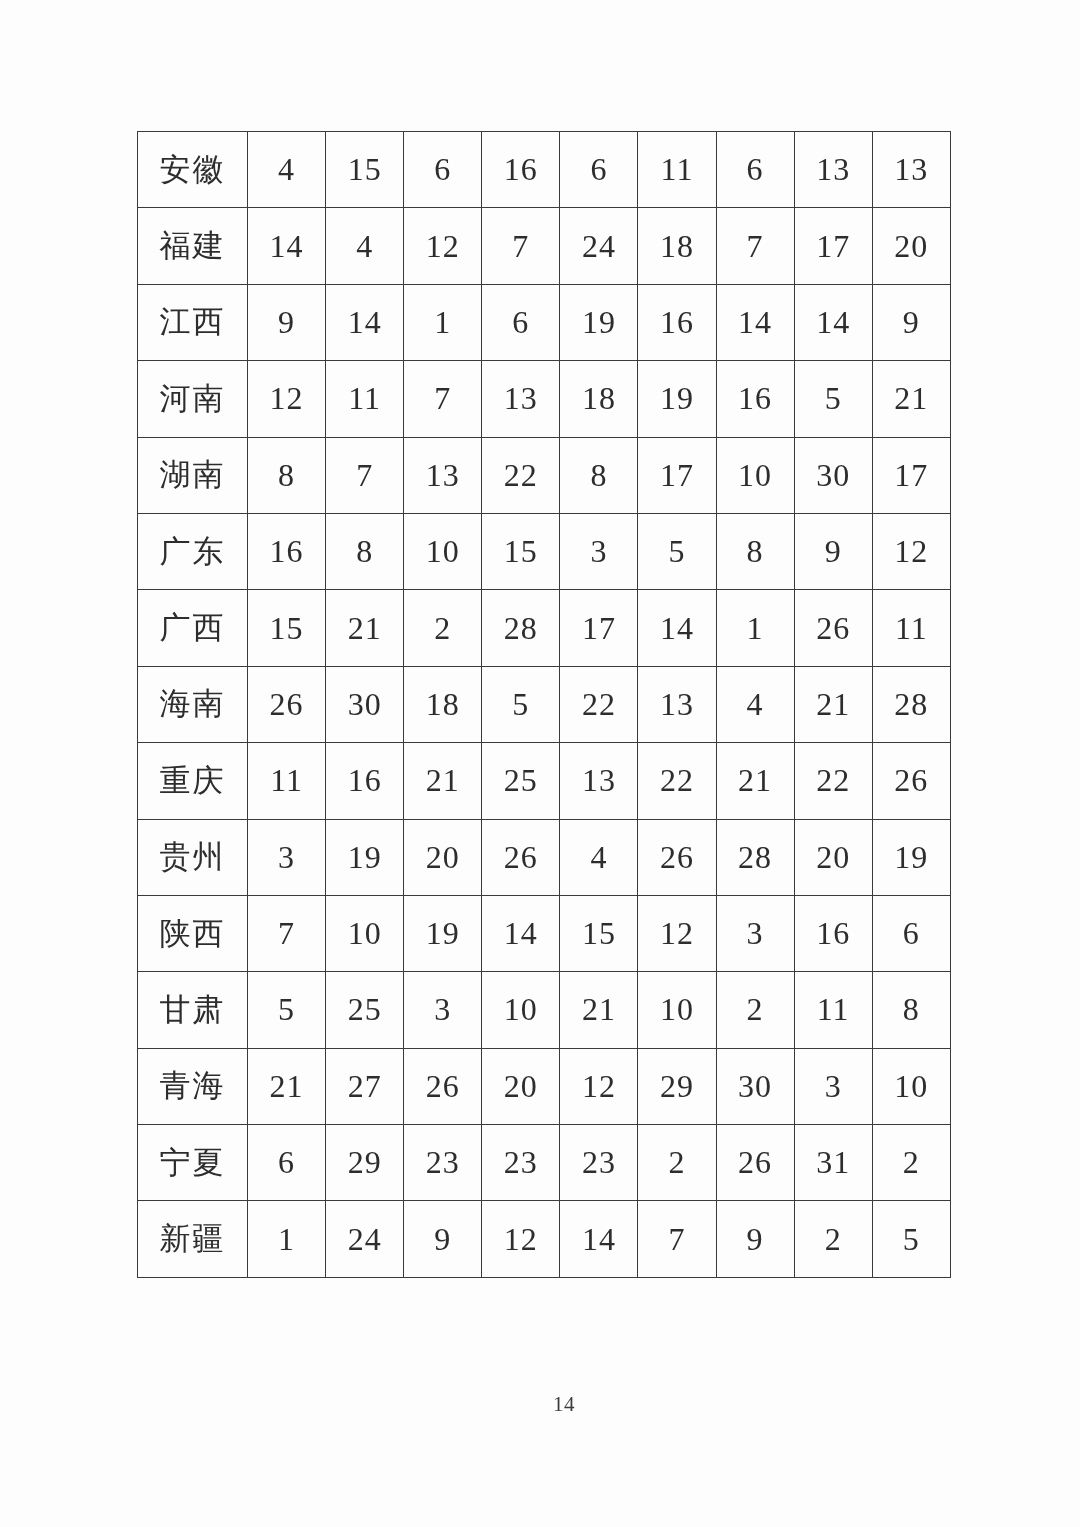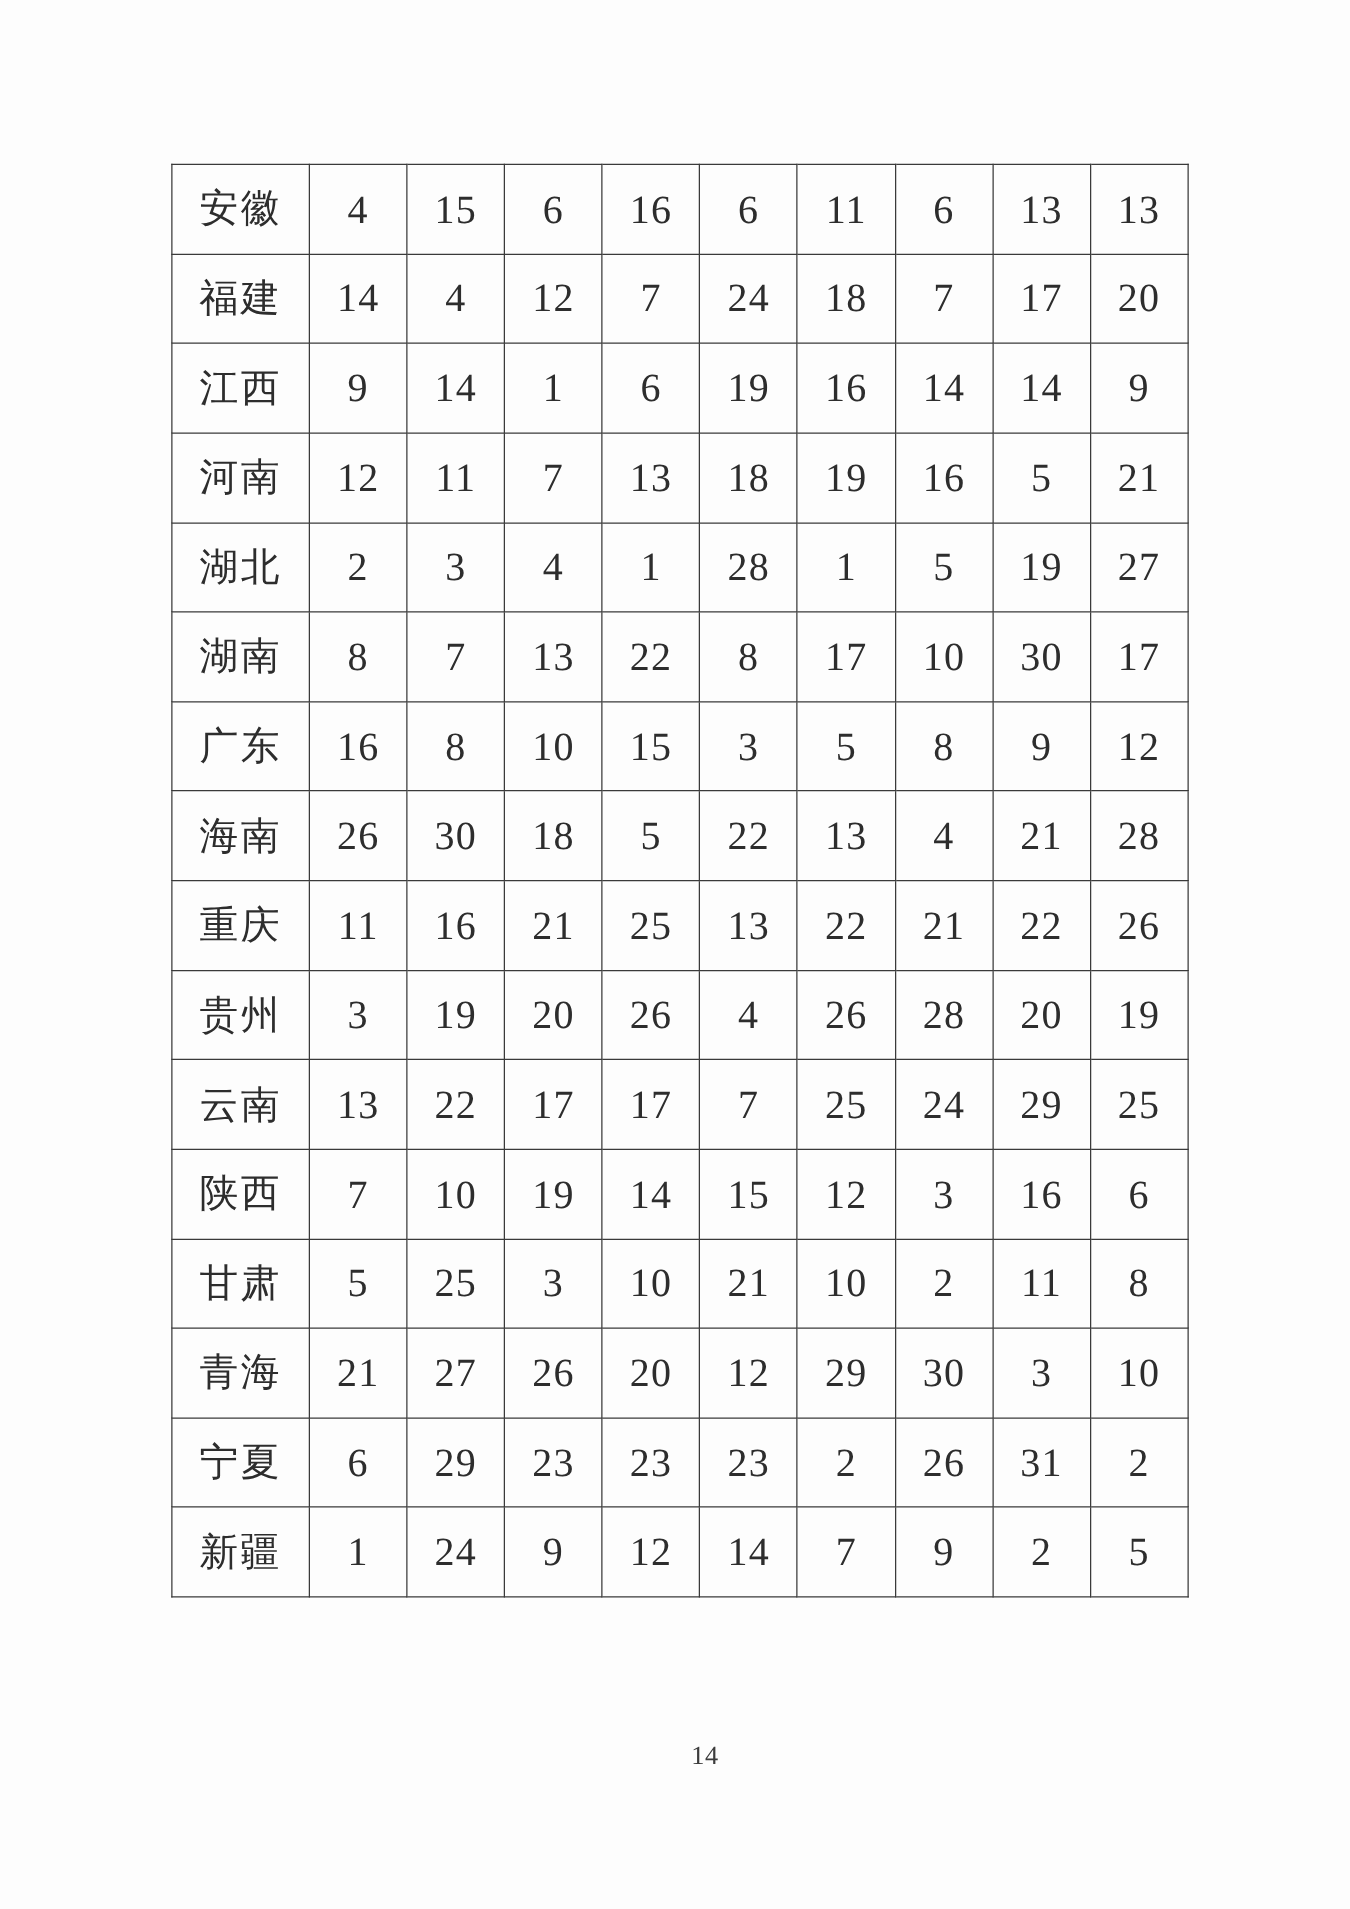--- a/index.html
+++ b/index.html
@@ -103,54 +103,54 @@
           <td>11</td>
           <td>7</td>
           <td>13</td>
           <td>18</td>
           <td>19</td>
           <td>16</td>
           <td>5</td>
           <td>21</td>
         </tr>
         <tr>
-          <td class="province">湖北</td>
-          <td>2</td>
-          <td>3</td>
-          <td>4</td>
+          <td class="province">湖南</td>
+          <td>8</td>
+          <td>7</td>
+          <td>13</td>
+          <td>22</td>
+          <td>8</td>
+          <td>17</td>
+          <td>10</td>
+          <td>30</td>
+          <td>17</td>
+        </tr>
+        <tr>
+          <td class="province">广东</td>
+          <td>16</td>
+          <td>8</td>
+          <td>10</td>
+          <td>15</td>
+          <td>3</td>
+          <td>5</td>
+          <td>8</td>
+          <td>9</td>
+          <td>12</td>
+        </tr>
+        <tr>
+          <td class="province">广西</td>
+          <td>15</td>
+          <td>21</td>
+          <td>2</td>
+          <td>28</td>
+          <td>17</td>
+          <td>14</td>
           <td>1</td>
-          <td>28</td>
-          <td>1</td>
-          <td>5</td>
-          <td>19</td>
-          <td>27</td>
-        </tr>
-        <tr>
-          <td class="province">湖南</td>
-          <td>8</td>
-          <td>7</td>
-          <td>13</td>
-          <td>22</td>
-          <td>8</td>
-          <td>17</td>
-          <td>10</td>
-          <td>30</td>
-          <td>17</td>
-        </tr>
-        <tr>
-          <td class="province">广东</td>
-          <td>16</td>
-          <td>8</td>
-          <td>10</td>
-          <td>15</td>
-          <td>3</td>
-          <td>5</td>
-          <td>8</td>
-          <td>9</td>
-          <td>12</td>
+          <td>26</td>
+          <td>11</td>
         </tr>
         <tr>
           <td class="province">海南</td>
           <td>26</td>
           <td>30</td>
           <td>18</td>
           <td>5</td>
           <td>22</td>
           <td>13</td>
           <td>4</td>
@@ -173,32 +173,20 @@
           <td class="province">贵州</td>
           <td>3</td>
           <td>19</td>
           <td>20</td>
           <td>26</td>
           <td>4</td>
           <td>26</td>
           <td>28</td>
           <td>20</td>
           <td>19</td>
-        </tr>
-        <tr>
-          <td class="province">云南</td>
-          <td>13</td>
-          <td>22</td>
-          <td>17</td>
-          <td>17</td>
-          <td>7</td>
-          <td>25</td>
-          <td>24</td>
-          <td>29</td>
-          <td>25</td>
         </tr>
         <tr>
           <td class="province">陕西</td>
           <td>7</td>
           <td>10</td>
           <td>19</td>
           <td>14</td>
           <td>15</td>
           <td>12</td>
           <td>3</td>

